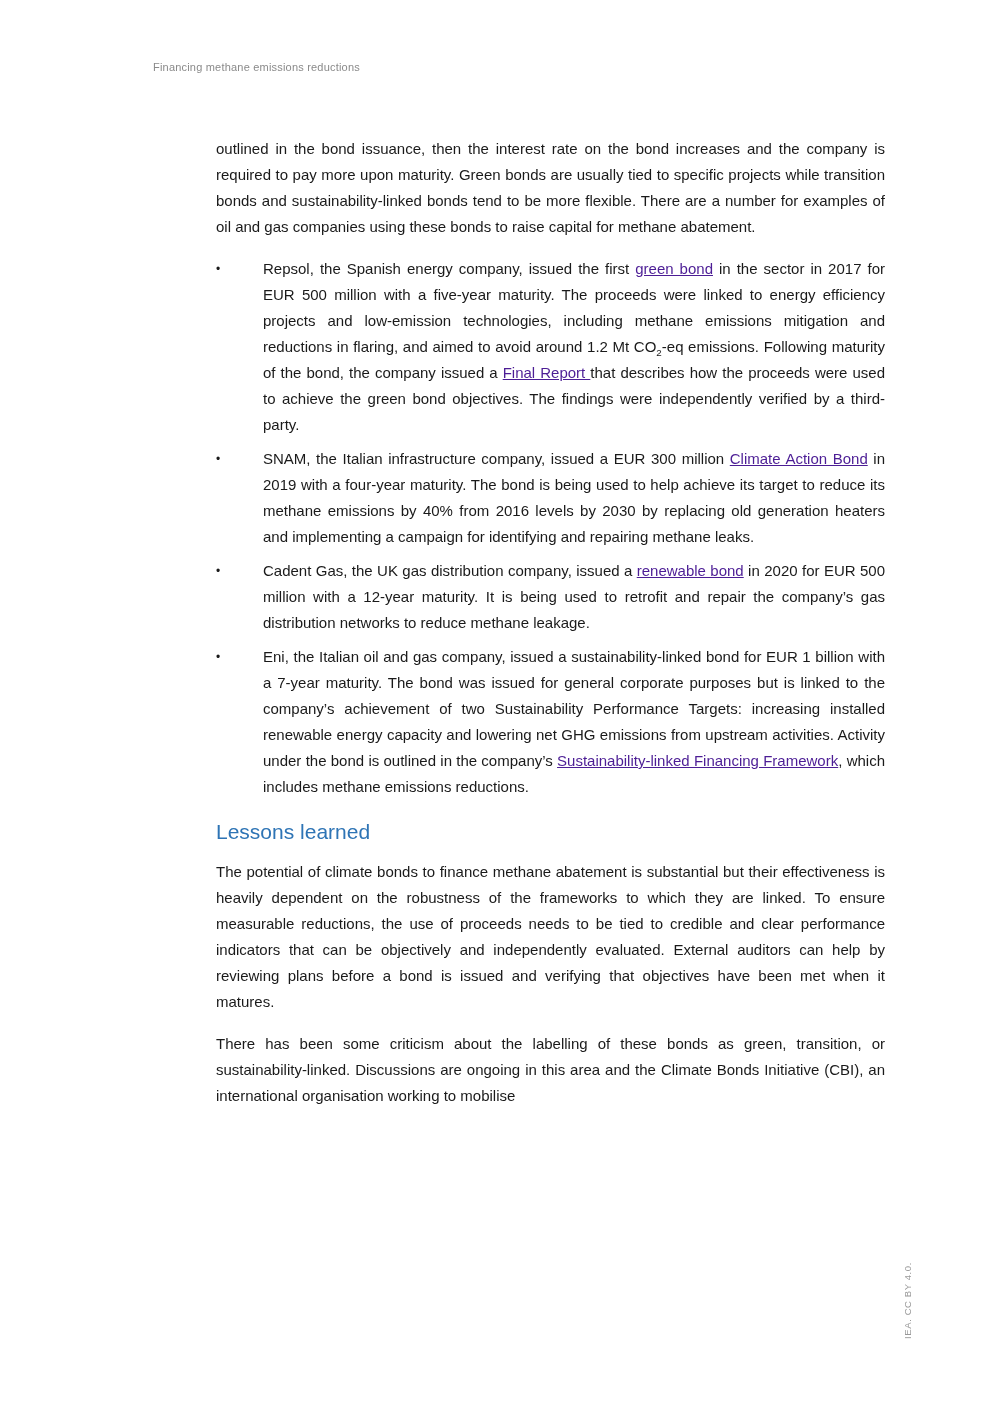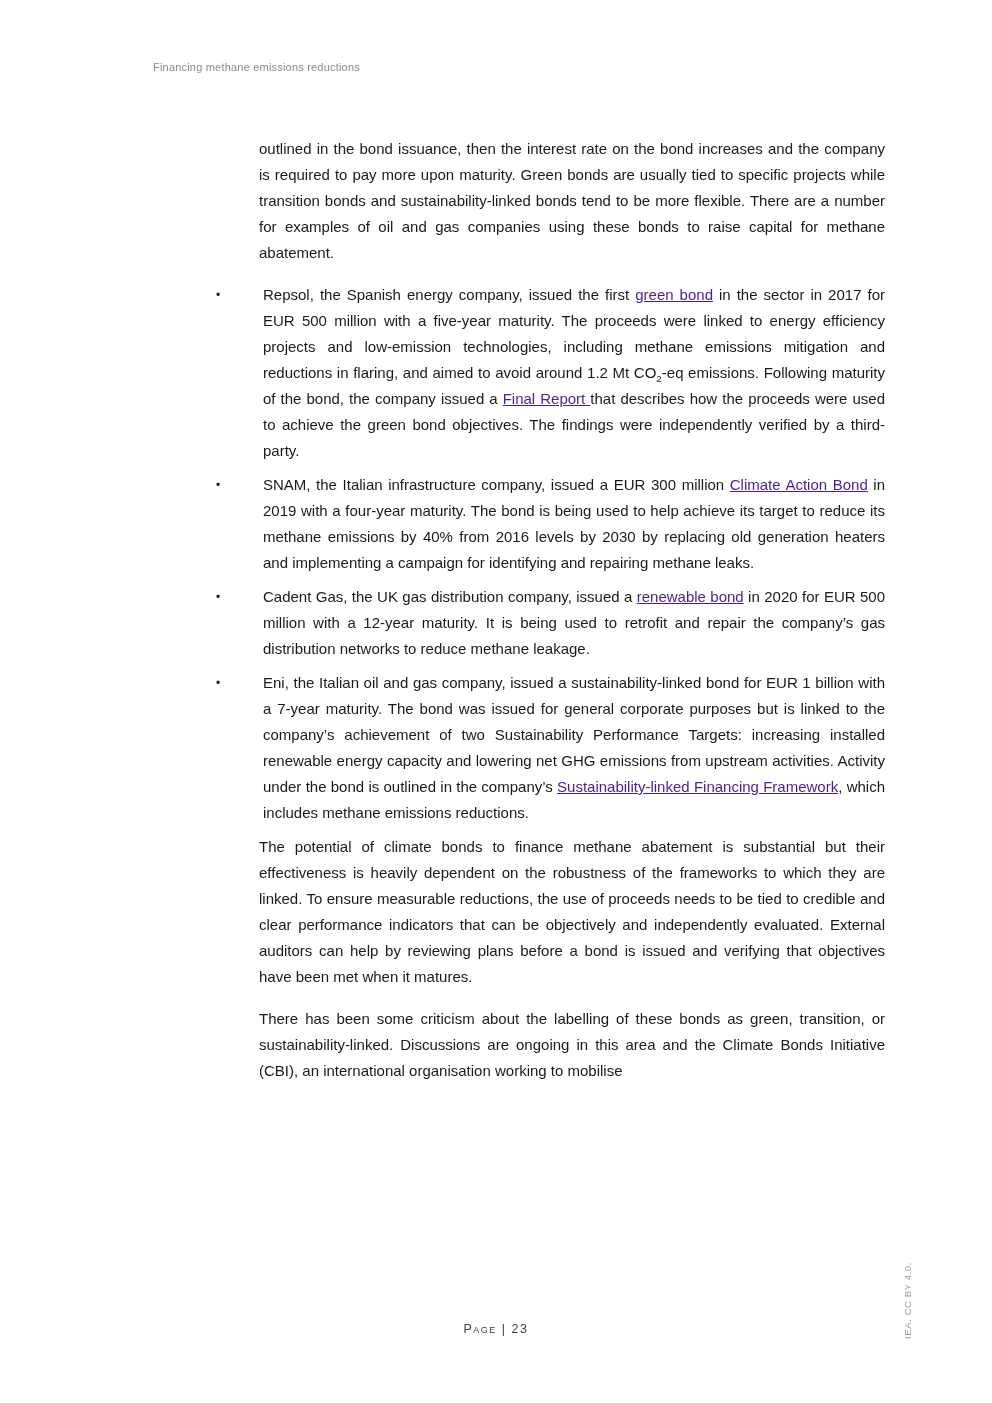--- a/index.html
+++ b/index.html
@@ -27,21 +27,21 @@
   .content {
     position: absolute;
     top: 136px;
     left: 193px;
     width: 669px;
     color: #1a1a1a;
     font-size: 15px;
     line-height: 26px;
     text-align: justify;
   }
-  .para { margin-bottom: 16px; margin-left: 43px; }
+  .para { margin-bottom: 16px; }
   ul.bullets { list-style: none; margin: 0 0 6px 0; }
   li.bullet { display: flex; margin-bottom: 8px; }
   .bullet-marker {
     flex: none;
     width: 47px;
     font-size: 12px;
     line-height: 26px;
     color: #1a1a1a;
   }
   .bullet-text { flex: 1; text-align: justify; }
@@ -105,26 +105,24 @@
       <li class="bullet">
         <span class="bullet-marker">•</span>
         <span class="bullet-text"><span>Cadent Gas, the UK gas distribution company, issued a </span><a href="#" class="doc-link">renewable bond</a><span> in 2020 for EUR 500 million with a 12-year maturity. It is being used to retrofit and repair the company’s gas distribution networks to reduce methane leakage.</span></span>
       </li>
       <li class="bullet">
         <span class="bullet-marker">•</span>
         <span class="bullet-text"><span>Eni, the Italian oil and gas company, issued a sustainability-linked bond for EUR 1 billion with a 7-year maturity. The bond was issued for general corporate purposes but is linked to the company’s achievement of two Sustainability Performance Targets: increasing installed renewable energy capacity and lowering net GHG emissions from upstream activities. Activity under the bond is outlined in the company’s </span><a href="#" class="doc-link">Sustainability-linked Financing Framework</a><span>, which includes methane emissions reductions.</span></span>
       </li>
     </ul>
 
+    <h2 class="section-heading">Lessons learned</h2>
 
     <p class="para">The potential of climate bonds to finance methane abatement is substantial but their effectiveness is heavily dependent on the robustness of the frameworks to which they are linked. To ensure measurable reductions, the use of proceeds needs to be tied to credible and clear performance indicators that can be objectively and independently evaluated. External auditors can help by reviewing plans before a bond is issued and verifying that objectives have been met when it matures.</p>
 
     <p class="para">There has been some criticism about the labelling of these bonds as green, transition, or sustainability-linked. Discussions are ongoing in this area and the Climate Bonds Initiative (CBI), an international organisation working to mobilise</p>
 
   </div>
 
-  <div class="page-footer">
-    <span>Page | 23</span>
-  </div>
 
   <div class="side-note">IEA. CC BY 4.0.</div>
 
 </div>
 
 </body></html>

